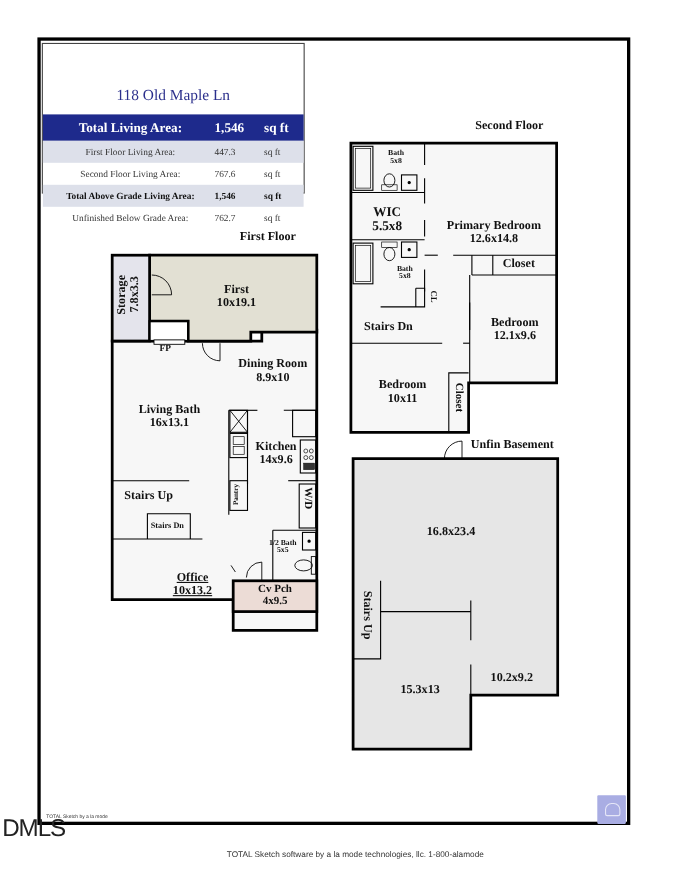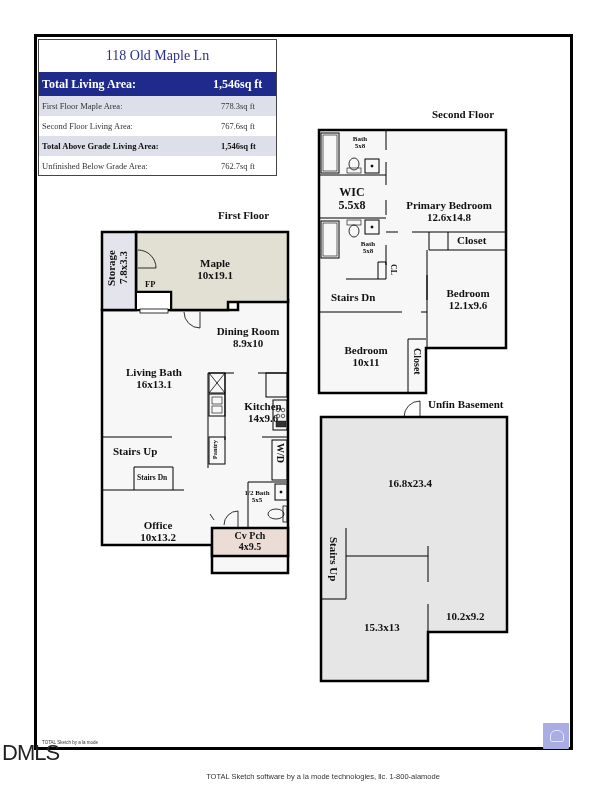--- a/index.html
+++ b/index.html
@@ -1,23 +1,23 @@
 <!DOCTYPE html>
 <html><head>
 <meta charset="utf-8">
 <style>
   html,body{margin:0;padding:0;background:#fff;}
   body{width:612px;height:792px;position:relative;overflow:hidden;font-family:"DejaVu Serif","Liberation Serif",serif;}
   .frame{position:absolute;left:34px;top:34px;width:539px;height:716px;border:3px solid #000;box-sizing:border-box;}
   
   .atable{position:absolute;left:38px;top:39px;width:237px;height:135px;border:1px solid #444;background:#fff;font-family:"Liberation Serif",serif;}
-  .atitle{height:32px;line-height:32px;text-align:center;color:#2b2f8c;font-size:14px;}
+  .atitle{height:32px;line-height:32px;text-align:center;color:#2b2f8c;font-size:14px;margin-top:32px;}
   .arow{display:flex;align-items:center;height:20px;font-size:8.5px;color:#333;}
-  .arow .lbl{flex:1;padding-left:3px;}
-  .arow .val{width:45px;text-align:right;}
+  .arow .lbl{flex:1;padding-left:3px;text-align:center;}
+  .arow .val{width:45px;text-align:left;}
   .arow .unit{width:36px;}
   .arow.total{background:#1e2a8c;color:#fff;font-weight:bold;font-size:12px;height:24px;}
   .arow.shade{background:#dde0ea;}
   .arow.bold{font-weight:bold;color:#111;}
   
   svg{position:absolute;left:0;top:0;}
   .lab{position:absolute;font-family:"Liberation Serif",serif;font-weight:bold;color:#111;text-align:center;line-height:1.05;white-space:nowrap;}
   .l12{font-size:12px;}
   .l11{font-size:11px;}
   .l9{font-size:8.5px;}
@@ -35,22 +35,22 @@
 <div class="frame"></div>
 
 <div class="atable">
   <div class="atitle">118 Old Maple Ln</div>
   <div class="arow total">
     <span class="lbl">Total Living Area:</span>
     <span class="val">1,546</span>
     <span class="unit">sq ft</span>
   </div>
   <div class="arow shade">
-    <span class="lbl">First Floor Maple Area:</span>
-    <span class="val">778.3</span>
+    <span class="lbl">First Floor Living Area:</span>
+    <span class="val">447.3</span>
     <span class="unit">sq ft</span>
   </div>
   <div class="arow">
     <span class="lbl">Second Floor Living Area:</span>
     <span class="val">767.6</span>
     <span class="unit">sq ft</span>
   </div>
   <div class="arow shade bold">
     <span class="lbl">Total Above Grade Living Area:</span>
     <span class="val">1,546</span>
@@ -168,45 +168,45 @@
     <line x1="428" y1="604" x2="428" y2="632" stroke-width="1"></line>
   </g>
 </svg>
 
 <div class="lab l11" style="left:218px;top:210px;">First Floor</div>
 <div class="lab l11 vert" style="left:106px;top:250px;">
   <span>Storage</span><br>
   <span>7.8x3.3</span>
 </div>
 <div class="lab l11" style="left:180px;top:258px;width:70px;">
-  <div>Maple</div>
+  <div>First</div>
   <div>10x19.1</div>
 </div>
-<div class="lab l9" style="left:145px;top:280px;">FP</div>
+<div class="lab l9" style="left:145px;top:312px;">FP</div>
 <div class="lab l11" style="left:208px;top:326px;width:80px;">
   <div>Dining Room</div>
   <div>8.9x10</div>
 </div>
 <div class="lab l11" style="left:114px;top:367px;width:80px;">
   <div>Living Bath</div>
   <div>16x13.1</div>
 </div>
-<div class="lab l11" style="left:227px;top:401px;width:48px;margin-left:12px;">
+<div class="lab l11" style="left:227px;top:401px;width:48px;">
   <div>Kitchen</div>
   <div>14x9.6</div>
 </div>
 <div class="lab vert" style="left:212px;top:440px;font-size:6.5px;">Pantry</div>
 <div class="lab vert-cw" style="left:274px;top:443px;font-size:10px;">W/D</div>
 <div class="lab l11" style="left:113px;top:446px;">Stairs Up</div>
 <div class="lab" style="left:137px;top:474px;font-size:7.5px;">Stairs Dn</div>
 <div class="lab" style="left:240px;top:490px;font-size:7px;width:34px;">
   <div>1/2 Bath</div>
   <div>5x5</div>
 </div>
-<div class="lab l11" style="left:125px;top:520px;width:66px;">
+<div class="lab l11" style="left:142px;top:520px;width:66px;text-decoration:underline;">
   <div>Office</div>
   <div>10x13.2</div>
 </div>
 <div class="lab" style="left:220px;top:531px;width:60px;font-size:10px;">
   <div>Cv Pch</div>
   <div>4x9.5</div>
 </div>
 
 <div class="lab l11" style="left:432px;top:109px;">Second Floor</div>
 <div class="lab" style="left:348px;top:136px;width:24px;font-size:7px;">

